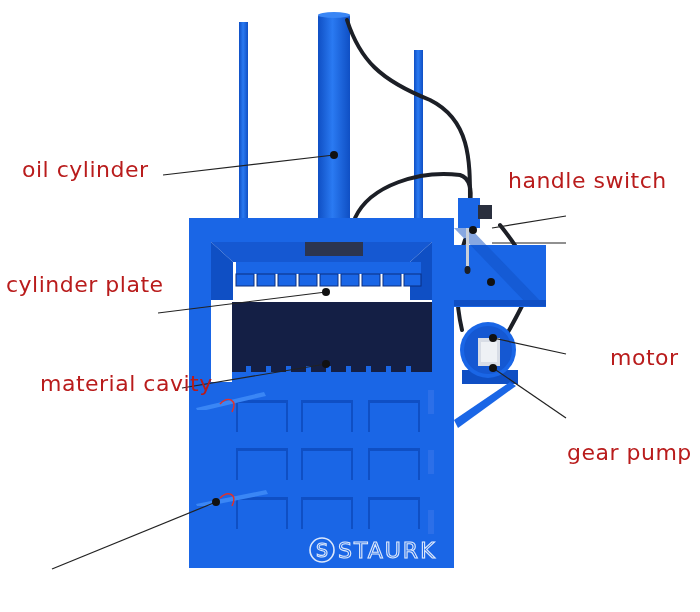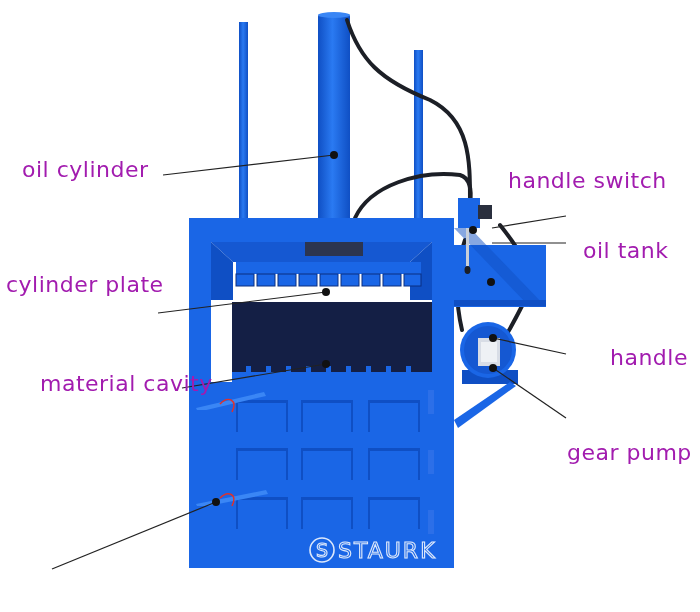--- a/index.html
+++ b/index.html
@@ -1,18 +1,18 @@
 <!DOCTYPE html>
 <html><head>
   <meta charset="utf-8">
   <style>
     html, body { margin:0; padding:0; background:#ffffff; }
     body { width:700px; height:612px; position:relative; overflow:hidden; font-family:"DejaVu Sans", sans-serif; }
     #stage { position:absolute; left:0; top:0; width:700px; height:612px; }
-    .label { position:absolute; color:#a21caf; font-size:22px; letter-spacing:0.5px; white-space:nowrap; font-family:"DejaVu Sans", sans-serif; }
+    .label { position:absolute; color:#b91c1c; font-size:22px; letter-spacing:0.5px; white-space:nowrap; font-family:"DejaVu Sans", sans-serif; }
     .label.big { font-size:23px; }
     svg text { font-family:"DejaVu Sans", sans-serif; }
   </style>
 </head>
 <body>
 
 <div id="stage">
   <svg width="700" height="612" viewBox="0 0 700 612" xmlns="http://www.w3.org/2000/svg">
     <defs>
       <linearGradient id="pipeGrad" x1="0" x2="1" y1="0" y2="0">
@@ -176,18 +176,17 @@
     <g>
       <circle cx="322" cy="550" r="12" fill="none" stroke="#ffffff" stroke-width="1.6" opacity="0.85"></circle>
       <text x="322" y="557" text-anchor="middle" font-size="19" fill="none" stroke="#ffffff" stroke-width="1.1" opacity="0.85">S</text>
       <text x="338" y="558" font-size="22" letter-spacing="2" fill="none" stroke="#ffffff" stroke-width="1.1" opacity="0.85">STAURK</text>
     </g>
   </svg>
 
   
   <div class="label" style="left:22px; top:157px;">oil cylinder</div>
   <div class="label" style="left:508px; top:168px;">handle switch</div>
-  <div class="label" style="left:583px; top:238px;">oil tank</div>
   <div class="label" style="left:6px; top:272px;">cylinder plate</div>
-  <div class="label" style="left:610px; top:345px;">handle</div>
+  <div class="label" style="left:610px; top:345px;">motor</div>
   <div class="label" style="left:4px; top:371px;margin-left:36px;">material cavity</div>
   <div class="label" style="left:567px; top:440px;">gear pump</div>
 </div>
 
 </body></html>

